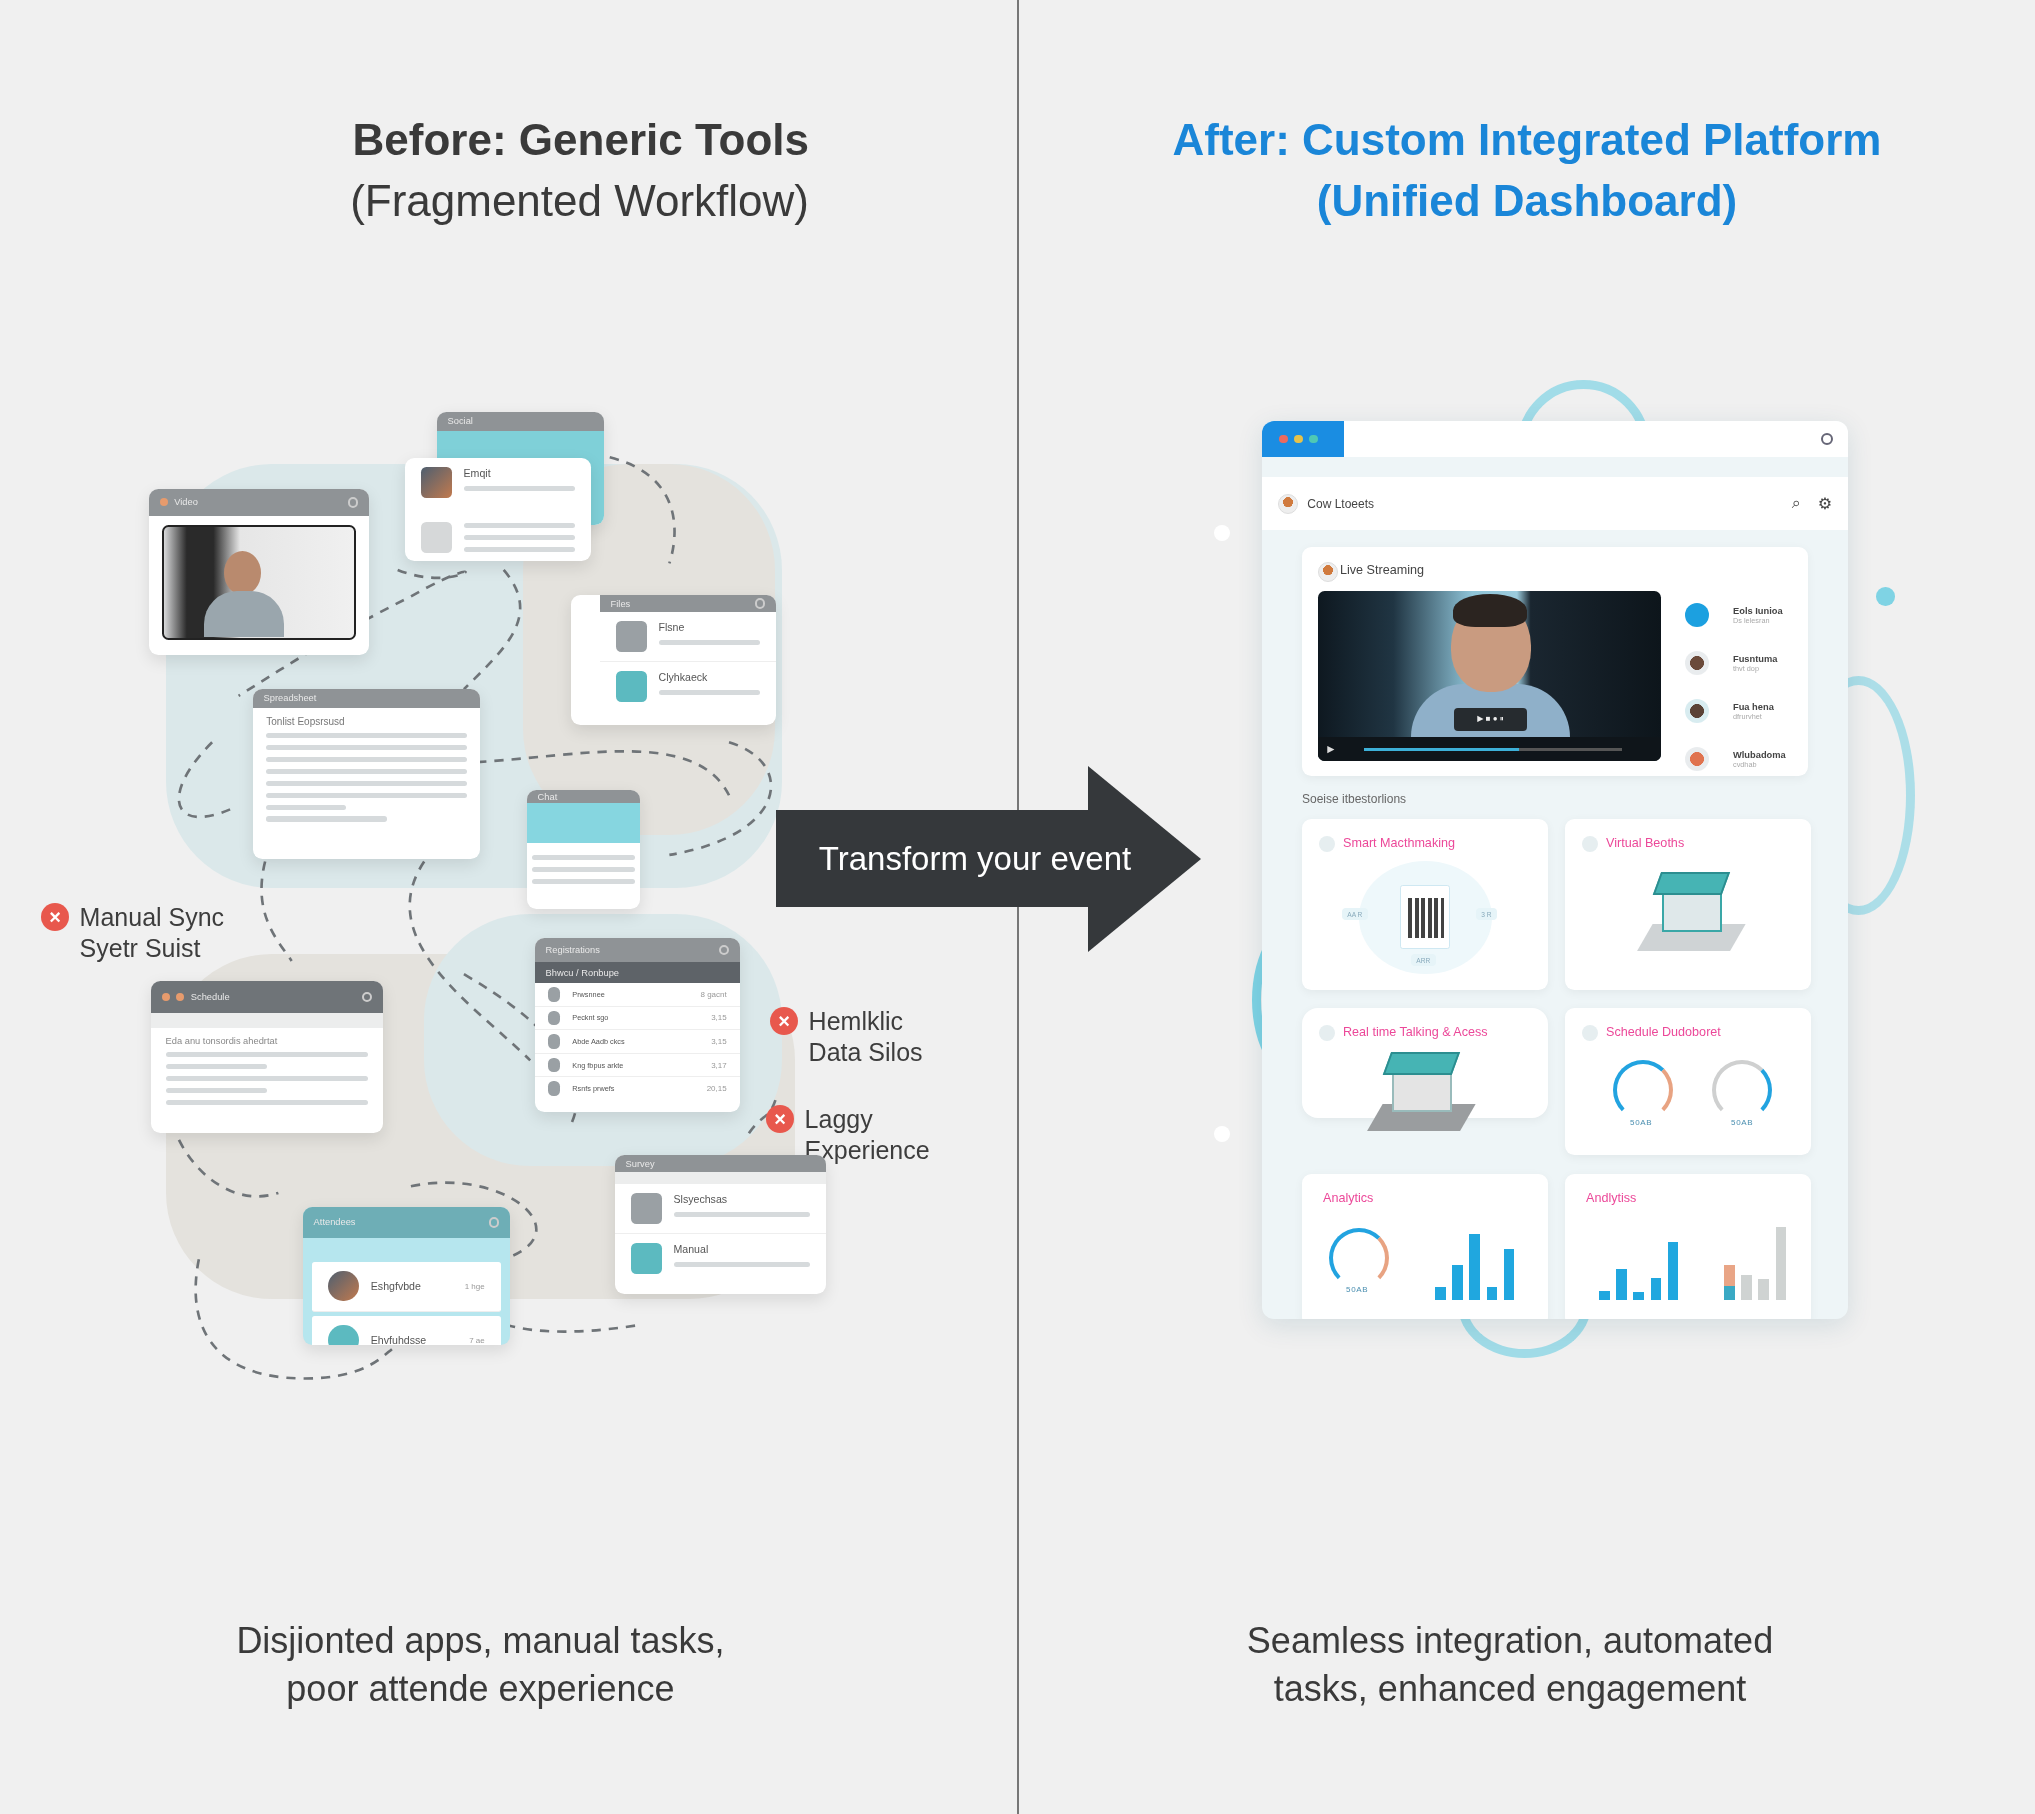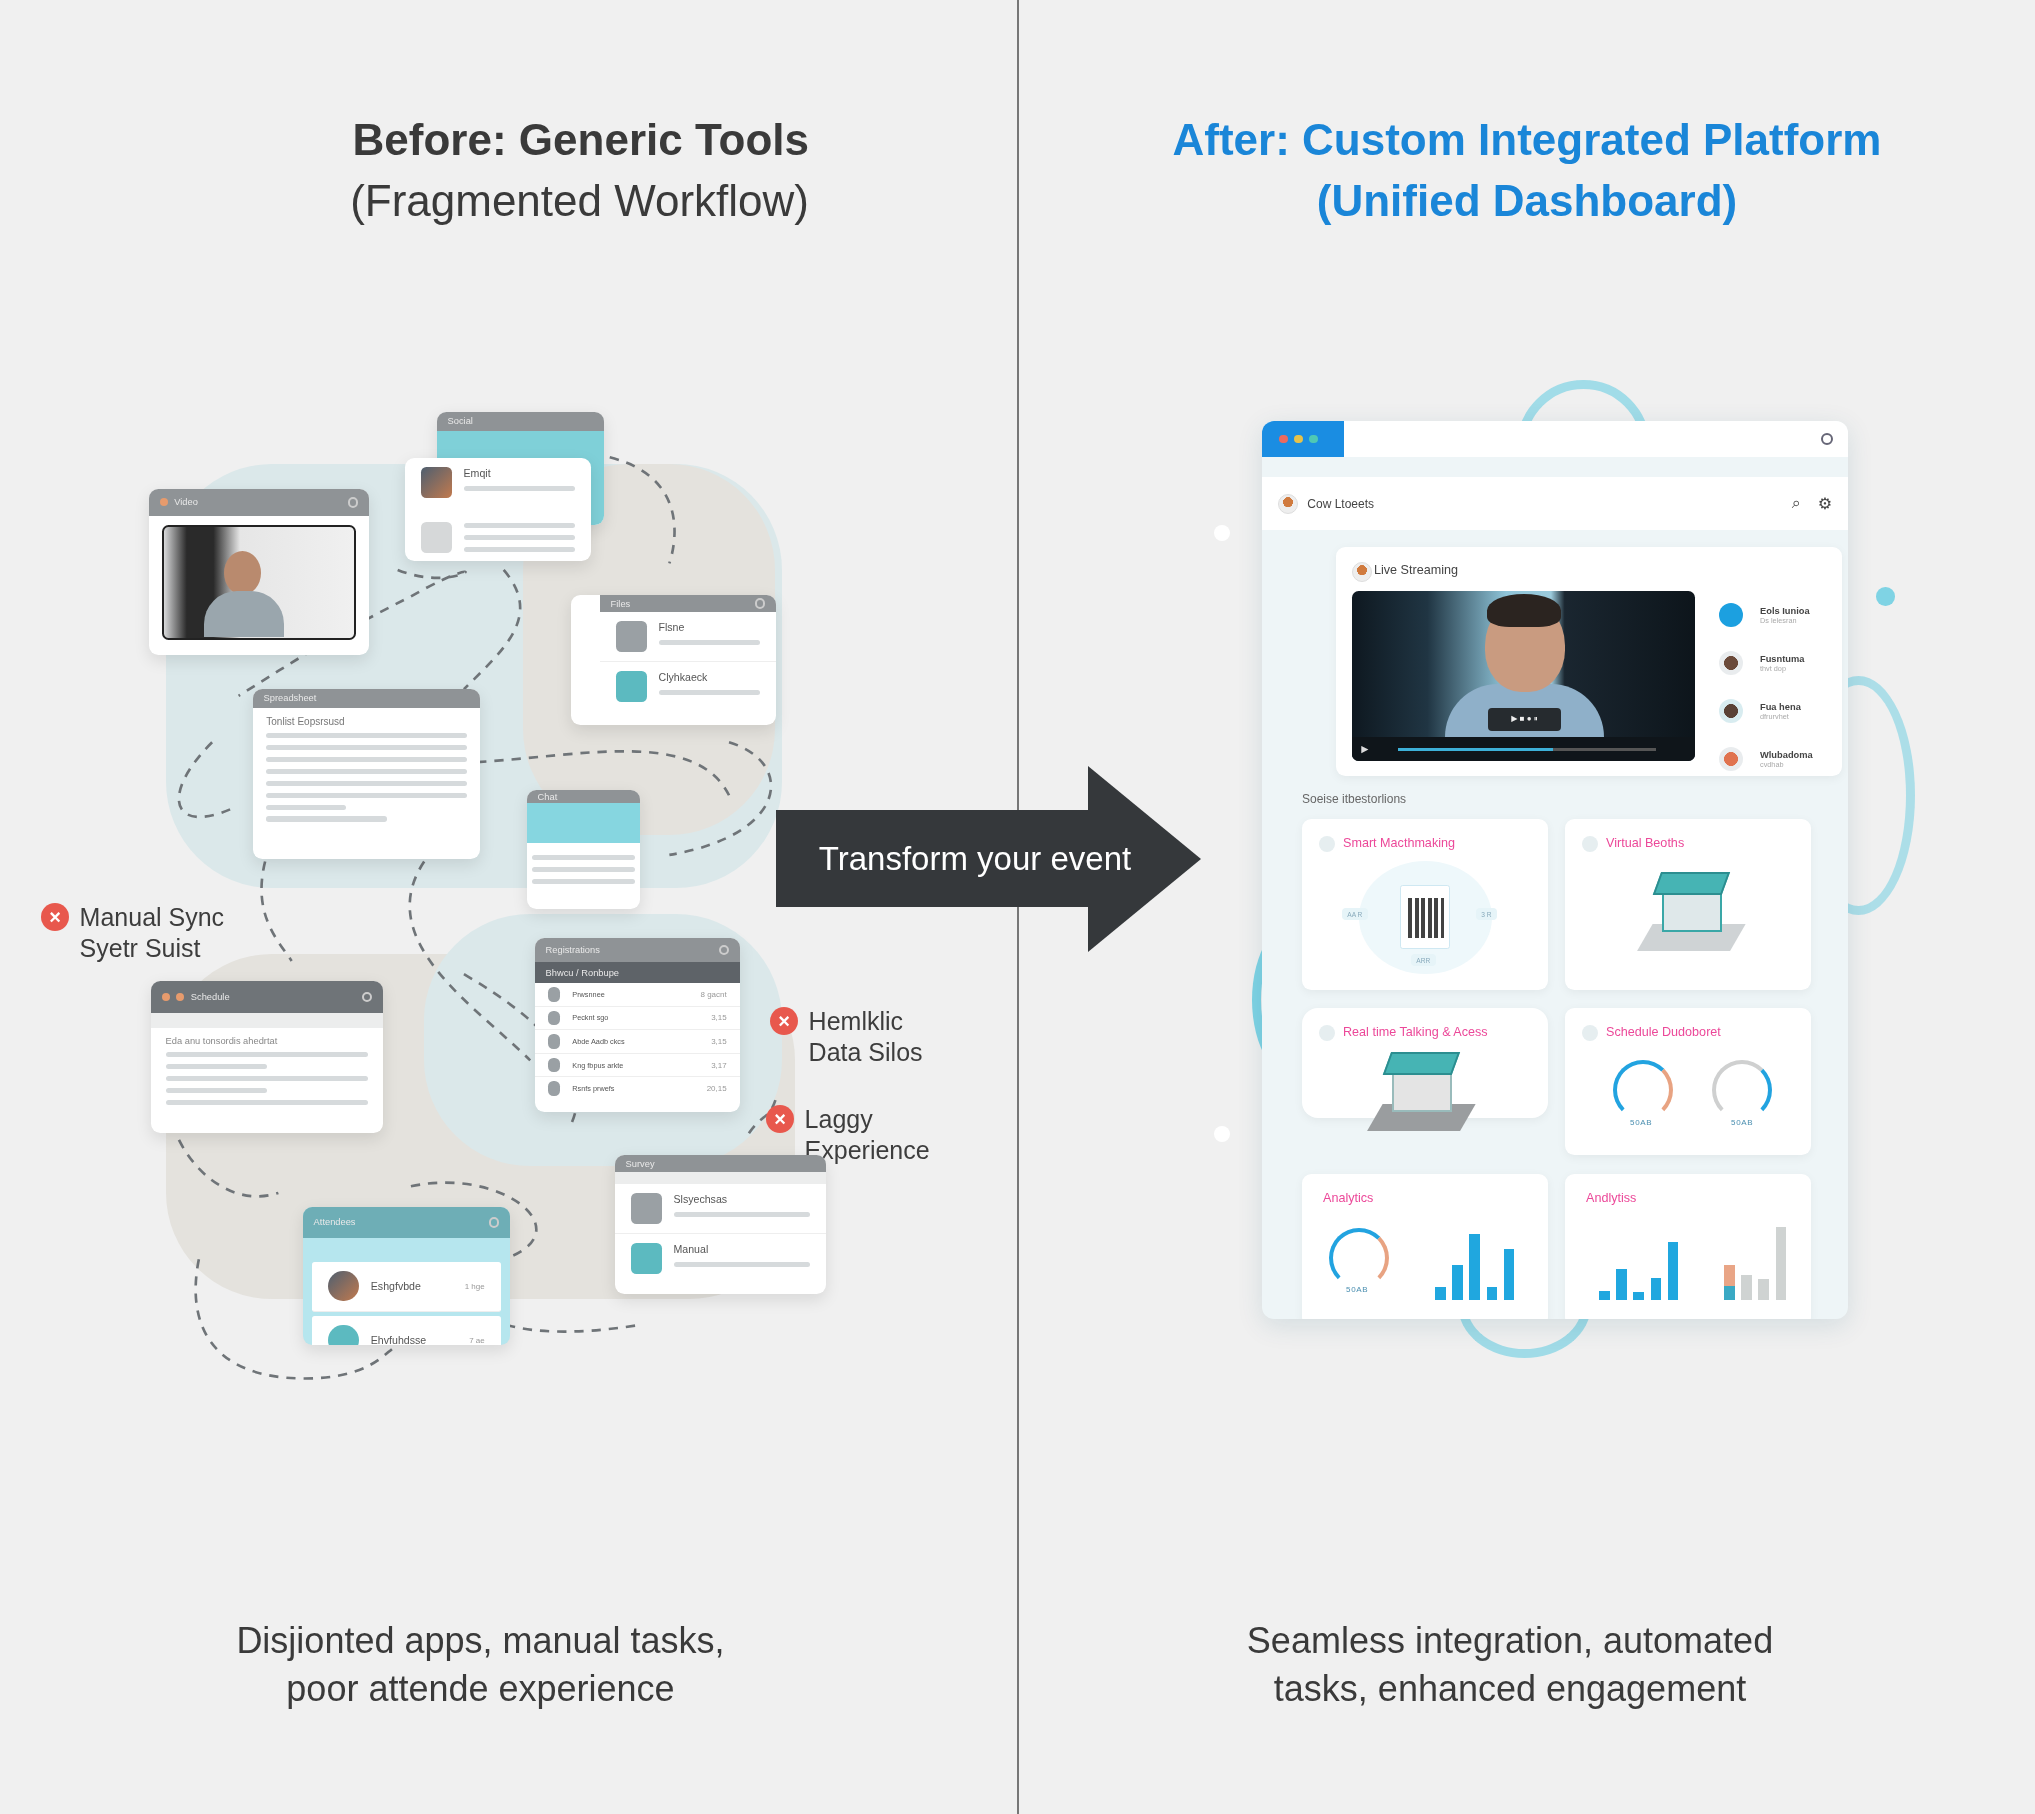--- a/index.html
+++ b/index.html
@@ -56,34 +56,34 @@
   .dash-top .refresh { margin-left: auto; margin-right: 14.6px; width: 12px; height: 12px; border: 2px solid #667; border-radius: 50%; }
   .dash-header { position: absolute; left: 0; top: 56px; width: 586px; height: 53px; background: #fff; display: flex; align-items: center; padding: 0 16px; gap: 9.3px; }
   .avatar-sm { width: 20px; height: 20px; border-radius: 50%; background: radial-gradient(circle at 50% 40%, #d07a3e 0 35%, #eee 36%); border: 0.7px solid #ddd; }
   .dash-header .name { font-size: 12px; color: #444; }
   .dash-header .icons { margin-left: auto; display: flex; gap: 17px; font-size: 16px; color: #444; }
 
   .card { position: absolute; background: #fff; border-radius: 9.3px; box-shadow: 0 2.7px 9.3px rgba(0,0,0,0.05); }
   .card .card-title { position: absolute; left: 41px; top: 17px; font-size: 12.6px; color: #ec4899; }
   .card .card-icon { position: absolute; left: 17px; top: 17px; width: 16px; height: 16px; border-radius: 50%; background: #e6eef0; }
 
-  .stream-card { left: 40px; top: 126px; width: 506px; height: 229px; margin-left: 34px; }
+  .stream-card { left: 40px; top: 126px; width: 506px; height: 229px; }
   .stream-title { position: absolute; left: 38px; top: 16px; font-size: 12.6px; color: #444; }
   .video { position: absolute; left: 16px; top: 44px; width: 343px; height: 170px; border-radius: 6.6px; background: linear-gradient(90deg, #0e1820 0%, #203543 22%, #8fc4d8 45%, #9ccbdc 58%, #1a2630 62%, #0d151b 100%); overflow: hidden; }
   .video .person { position: absolute; left: 133px; top: 8px; width: 80px; height: 93px; border-radius: 50% 50% 45% 45%; background: #c99b80; }
   .video .hair { position: absolute; left: 135px; top: 2.7px; width: 74px; height: 33px; border-radius: 50% 50% 30% 30%; background: #2b2420; }
   .video .shirt { position: absolute; left: 93px; top: 93px; width: 159px; height: 80px; border-radius: 53px 53px 0 0; background: #8fb0c9; }
   .video .ctrl-pill { position: absolute; left: 136px; top: 117px; width: 73px; height: 22.5px; border-radius: 4px; background: rgba(20,20,20,0.85); color: #eee; font-size: 8px; line-height: 22.5px; text-align: center; }
   .video .bar { position: absolute; left: 0; bottom: 0; width: 100%; height: 24px; background: #0f151a; }
   .video .progress { position: absolute; left: 46px; bottom: 10px; width: 258px; height: 3.3px; background: #555; }
   .video .progress span { display: block; width: 60%; height: 100%; background: #3db0d8; }
   .video .play { position: absolute; left: 9.3px; bottom: 6.6px; color: #ddd; font-size: 9.3px; }
 
   .people { position: absolute; left: 383px; top: 44px; width: 113px; }
-  .person-row { display: flex; align-items: center; gap: 17px; height: 48px; }
+  .person-row { display: flex; align-items: center; gap: 24px; height: 48px; }
   .person-row .pav { width: 24px; height: 24px; border-radius: 50%; background: #e9ecee; flex: none; }
   .person-row .pav.blue { background: #1ca0e0; }
   .person-row .pname { font-size: 9.3px; color: #444; font-weight: 700; }
   .person-row .psub { font-size: 7.3px; color: #aaa; }
 
   .section-label { position: absolute; left: 40px; top: 371px; font-size: 12px; color: #666; }
 
   .c-match { left: 40px; top: 398px; width: 246px; height: 171px; }
   .c-booth { left: 303px; top: 398px; width: 246px; height: 171px; }
   .c-track { left: 40px; top: 587px; width: 246px; height: 110px; border-radius: 16px; }

